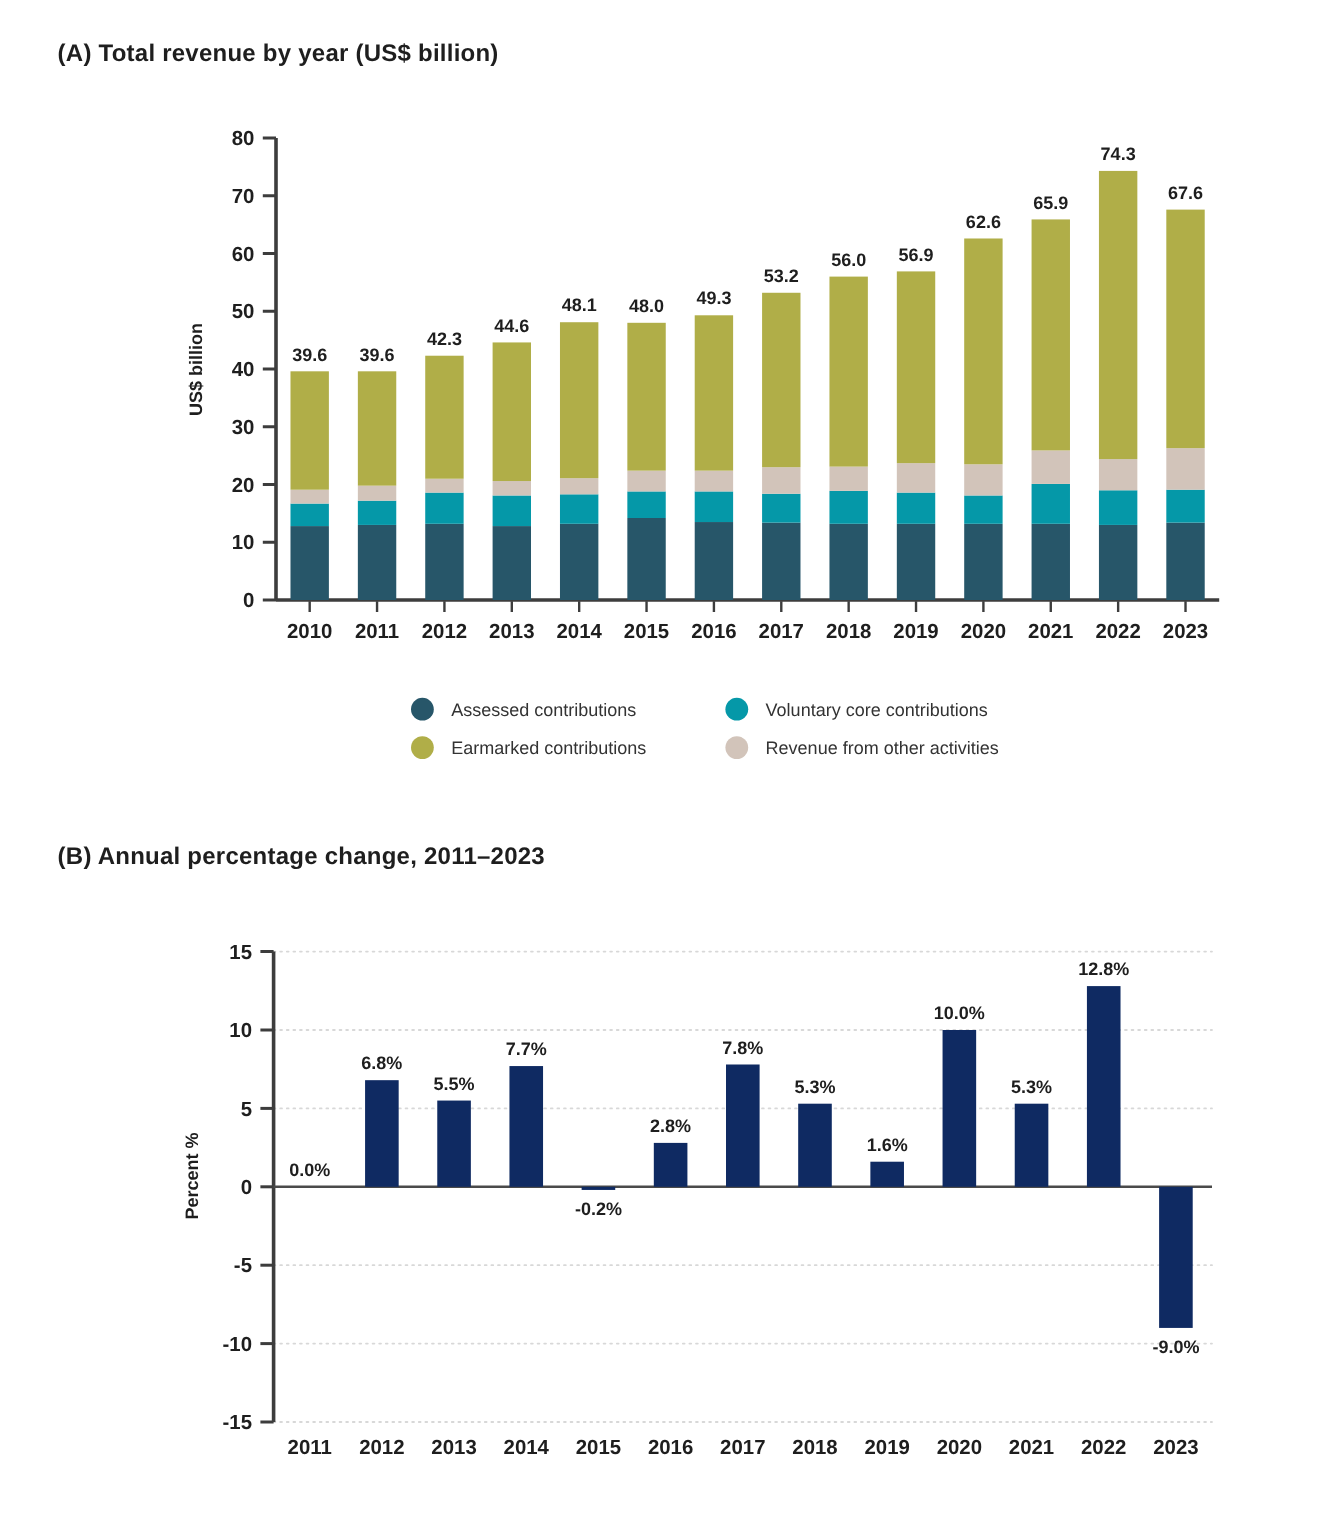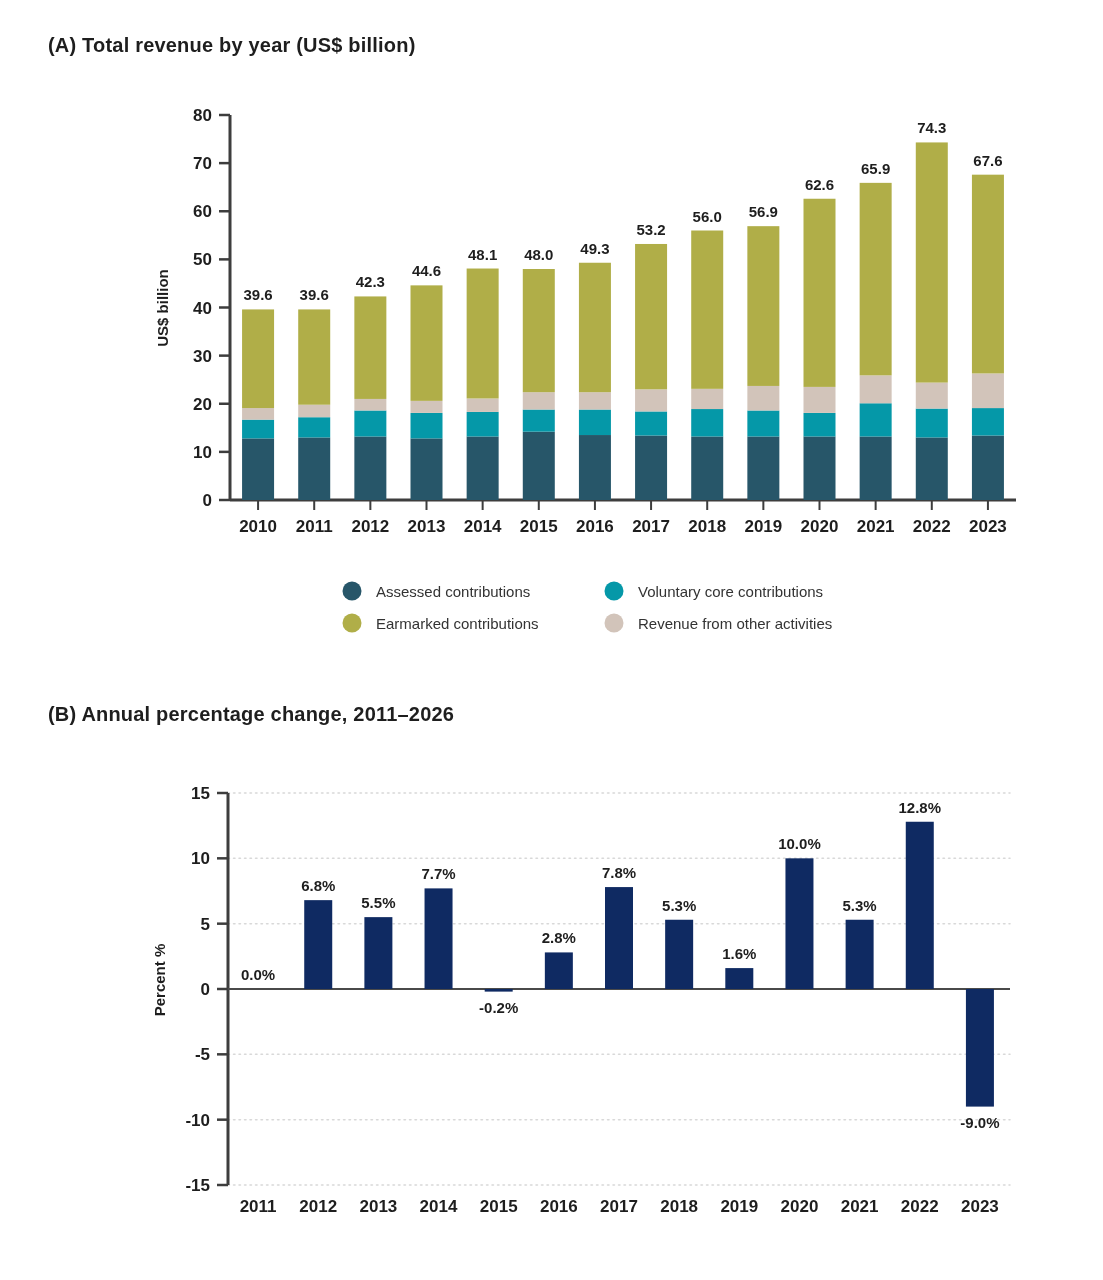--- a/index.html
+++ b/index.html
@@ -154,21 +154,21 @@
       <circle cx="352" cy="501" r="9.5" fill="#275669"></circle>
       <text x="376" y="506.5" text-anchor="start" font-family="&quot;Liberation Sans&quot;, sans-serif" font-size="15" font-weight="normal" fill="#333333">Assessed contributions</text>
       <circle cx="614" cy="501" r="9.5" fill="#0598a8"></circle>
       <text x="638" y="506.5" text-anchor="start" font-family="&quot;Liberation Sans&quot;, sans-serif" font-size="15" font-weight="normal" fill="#333333">Voluntary core contributions</text>
       <circle cx="352" cy="533" r="9.5" fill="#b0ae48"></circle>
       <text x="376" y="538.5" text-anchor="start" font-family="&quot;Liberation Sans&quot;, sans-serif" font-size="15" font-weight="normal" fill="#333333">Earmarked contributions</text>
       <circle cx="614" cy="533" r="9.5" fill="#d2c4ba"></circle>
       <text x="638" y="538.5" text-anchor="start" font-family="&quot;Liberation Sans&quot;, sans-serif" font-size="15" font-weight="normal" fill="#333333">Revenue from other activities</text>
     </svg>
 
-  <h2 id="titleB" class="chart-title">(B) Annual percentage change, 2011–2026</h2>
+  <h2 id="titleB" class="chart-title">(B) Annual percentage change, 2011–2023</h2>
   <svg id="chartB" width="1103" height="540" viewBox="0 0 1103 540">
       <line x1="228" y1="53" x2="1010" y2="53" stroke="#d8d8d8" stroke-width="1.5" stroke-dasharray="1.5 4" stroke-linecap="round"></line>
       <line x1="228" y1="118.33333333333334" x2="1010" y2="118.33333333333334" stroke="#d8d8d8" stroke-width="1.5" stroke-dasharray="1.5 4" stroke-linecap="round"></line>
       <line x1="228" y1="183.66666666666669" x2="1010" y2="183.66666666666669" stroke="#d8d8d8" stroke-width="1.5" stroke-dasharray="1.5 4" stroke-linecap="round"></line>
       <line x1="228" y1="314.3333333333333" x2="1010" y2="314.3333333333333" stroke="#d8d8d8" stroke-width="1.5" stroke-dasharray="1.5 4" stroke-linecap="round"></line>
       <line x1="228" y1="379.66666666666663" x2="1010" y2="379.66666666666663" stroke="#d8d8d8" stroke-width="1.5" stroke-dasharray="1.5 4" stroke-linecap="round"></line>
       <line x1="228" y1="445" x2="1010" y2="445" stroke="#d8d8d8" stroke-width="1.5" stroke-dasharray="1.5 4" stroke-linecap="round"></line>
       <line x1="217" y1="53" x2="228" y2="53" stroke="#3d3d3d" stroke-width="2.5"></line>
       <text x="210" y="59" text-anchor="end" font-family="&quot;Liberation Sans&quot;, sans-serif" font-size="17" font-weight="bold" fill="#1e1e1e">15</text>
       <line x1="217" y1="118.33333333333334" x2="228" y2="118.33333333333334" stroke="#3d3d3d" stroke-width="2.5"></line>

